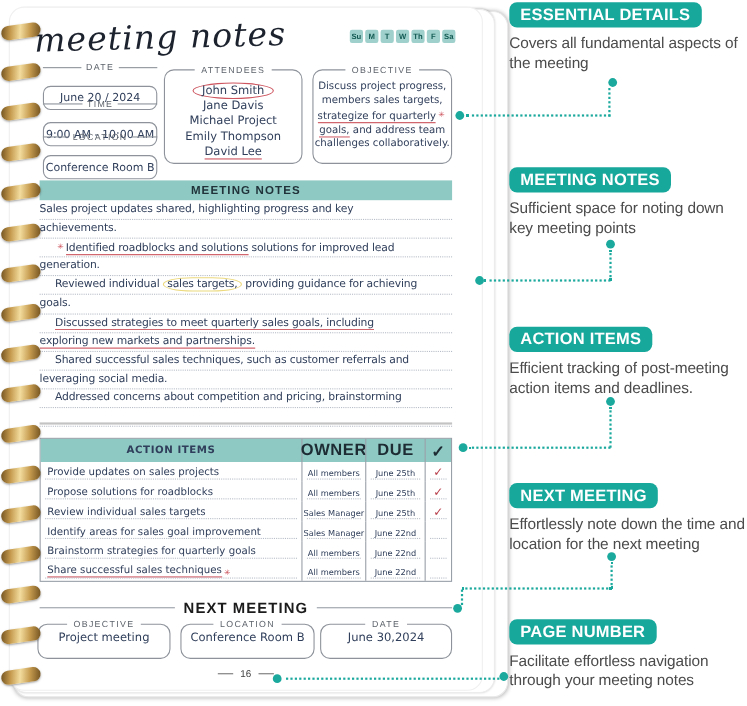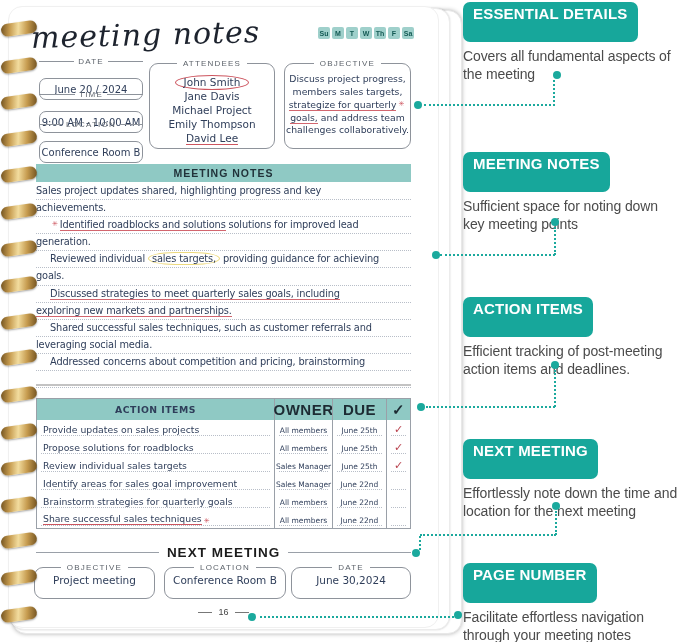--- a/index.html
+++ b/index.html
@@ -73,21 +73,21 @@
   .next-heading::before,.next-heading::after{content:'';flex:1;height:1.5px;background:#9aa0a8;}
   .lbox .lval{position:absolute;left:0;right:0;top:6px;text-align:center;font-size:10.5px;
         font-family:"DejaVu Sans",sans-serif;color:#2f3e5a;}
   .pagenum{position:absolute;left:27px;top:600px;width:375px;display:flex;align-items:center;
         justify-content:center;gap:6px;font-size:9px;color:#444;}
   .pagenum::before,.pagenum::after{content:'';width:14px;height:1px;background:#777;}
   
   .callout{position:absolute;left:463px;width:218px;}
   .callout-0{top:2px}.callout-1{top:152px}.callout-2{top:297px}.callout-3{top:439px}.callout-4{top:563px}
   .badge{display:inline-block;background:#17a79b;color:#fff;font-weight:bold;font-size:15px;
-         padding:3px 10px 20px;border-radius:7px;letter-spacing:.2px;}
+         padding:3px 10px 3px;border-radius:7px;letter-spacing:.2px;}
   .cdesc{margin-top:5px;font-size:14px;color:#4b4b4b;line-height:1.32;letter-spacing:-0.1px;}
   
   .cdot{position:absolute;width:8px;height:8px;border-radius:50%;background:#1ba99d;}
   .vline{position:absolute;width:0;border-left:2px dotted #1ba99d;}
   .hline{position:absolute;height:0;border-top:2px dotted #1ba99d;}
 </style>
 </head>
 <body>
 
 <div class="canvas">

